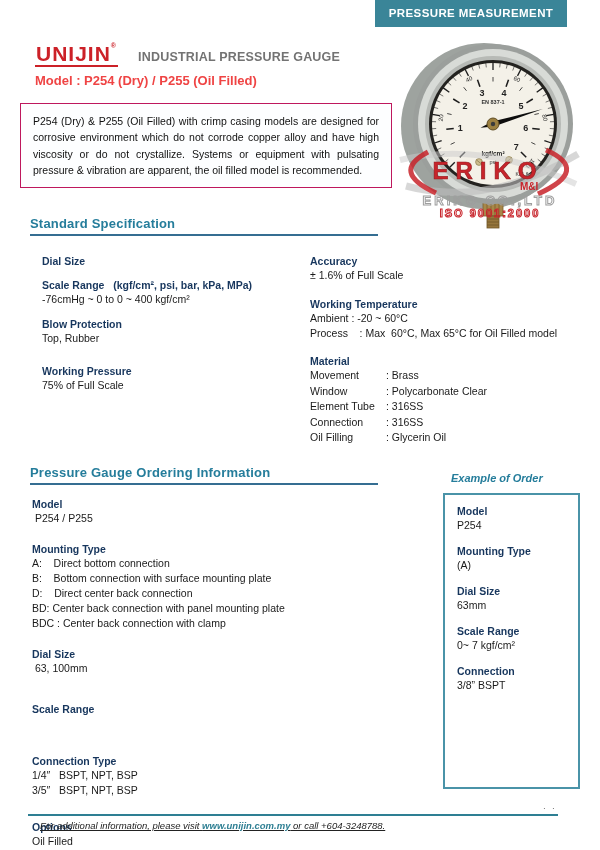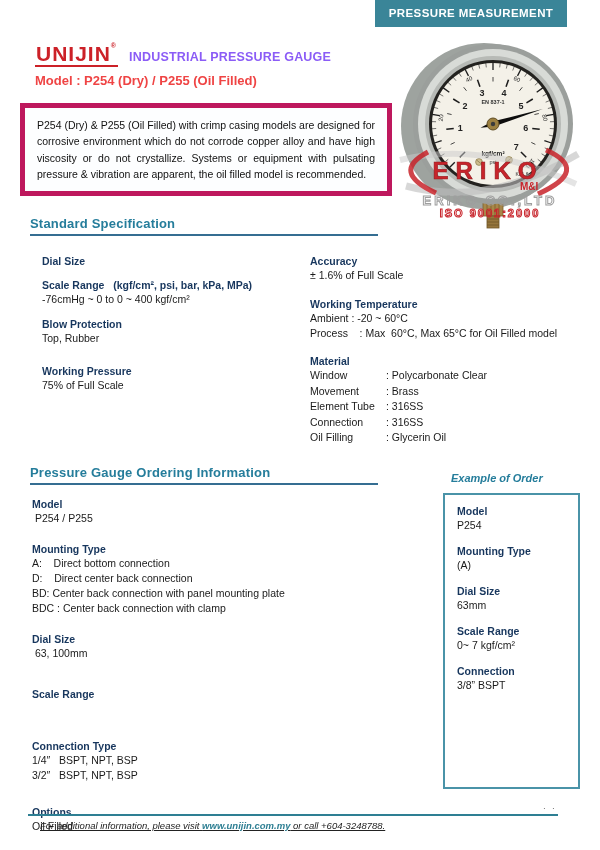--- a/index.html
+++ b/index.html
@@ -17,27 +17,27 @@
     font-size:11.5px; letter-spacing:.4px; text-align:center; line-height:27px;
   }
 
   
   .logo-row { left:35px; top:44px; display:flex; align-items:flex-end; }
   .logo {
     color:#cc2128; font-weight:bold; font-size:21px; letter-spacing:1px;
     border-bottom:2.5px solid #cc2128; padding:0 1px 1px 1px; line-height:20px;
   }
   .logo-reg { color:#cc2128; font-size:7px; vertical-align:top; position:relative; top:-8px; }
-  .doc-title { margin-left:11px; font-size:12.5px; font-weight:bold; color:#8b5cf6; letter-spacing:.2px; padding-bottom:3px; }
+  .doc-title { margin-left:20px; font-size:12.5px; font-weight:bold; color:#737373; letter-spacing:.2px; padding-bottom:3px; }
   .model-line { left:35px; top:73px; font-size:13px; font-weight:bold; color:#ef4444; }
 
   
   .desc-box {
     left:20px; top:103px; width:372px;
-    border:5px solid #be185d; background:#fdfeff;
+    border:1px solid #be185d; background:#fdfeff;
     padding:9px 12px; font-size:10.5px; line-height:1.55; color:#111111;
     text-align:justify;
   }
 
   
   .section { left:30px; width:545px; }
   .sec-head { color:#257d9b; font-weight:bold; font-size:13px; letter-spacing:.2px; }
   .sec-underline { width:348px; height:2px; background:#356e92; margin-top:3px; }
 
   .spec-cols { display:flex; margin-top:8px; }
@@ -225,26 +225,26 @@
       <div class="val">75% of Full Scale</div>
     </div>
     <div class="spec-right">
       <div class="lbl">Accuracy</div>
       <div class="val">± 1.6% of Full Scale</div>
       <div class="lbl" style="margin-top:14px;">Working Temperature</div>
       <div class="val">Ambient : -20 ~ 60°C</div>
       <div class="val">Process    : Max  60°C, Max 65°C for Oil Filled model</div>
       <div class="lbl" style="margin-top:13px;">Material</div>
       <div class="mat-row">
+          <span class="mat-name">Movement</span>
+          <span>: Brass</span>
+        </div>
+      <div class="mat-row">
           <span class="mat-name">Window</span>
           <span>: Polycarbonate Clear</span>
-        </div>
-      <div class="mat-row">
-          <span class="mat-name">Movement</span>
-          <span>: Brass</span>
         </div>
       <div class="mat-row">
           <span class="mat-name">Element Tube</span>
           <span>: 316SS</span>
         </div>
       <div class="mat-row">
           <span class="mat-name">Connection</span>
           <span>: 316SS</span>
         </div>
       <div class="mat-row">
@@ -256,29 +256,30 @@
 </div>
 
 <div class="abs section" style="top:465px;">
   <div class="sec-head">Pressure Gauge Ordering Information</div>
   <div class="sec-underline"></div>
   <div class="order-left">
     <div class="lbl" style="margin-top:12px;">Model</div>
     <div class="val"> P254 / P255</div>
     <div class="lbl m16">Mounting Type</div>
     <div class="val">A:    Direct bottom connection</div>
+    <div class="val">B:    Bottom connection with surface mounting plate</div>
     <div class="val">D:    Direct center back connection</div>
     <div class="val">BD: Center back connection with panel mounting plate</div>
     <div class="val">BDC : Center back connection with clamp</div>
     <div class="lbl m16">Dial Size</div>
     <div class="val"> 63, 100mm</div>
     <div class="lbl m26">Scale Range</div>
     <div class="lbl m38">Connection Type</div>
     <div class="val">1/4″   BSPT, NPT, BSP</div>
-    <div class="val">3/2″   BSPT, NPT, BSP</div>
+    <div class="val">3/5″   BSPT, NPT, BSP</div>
     <div class="lbl m22">Options</div>
     <div class="val">Oil Filled</div>
   </div>
 </div>
 
 <div class="abs example">
   <div class="example-head">Example of Order</div>
   <div class="example-box">
     <div class="ex-lbl">Model</div>
     <div class="ex-val">P254</div>

